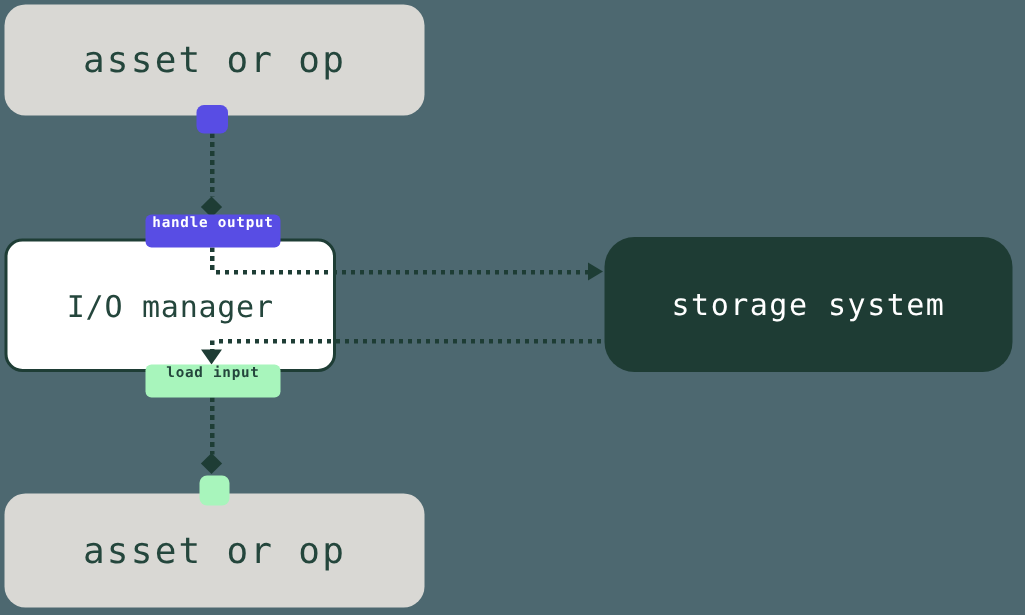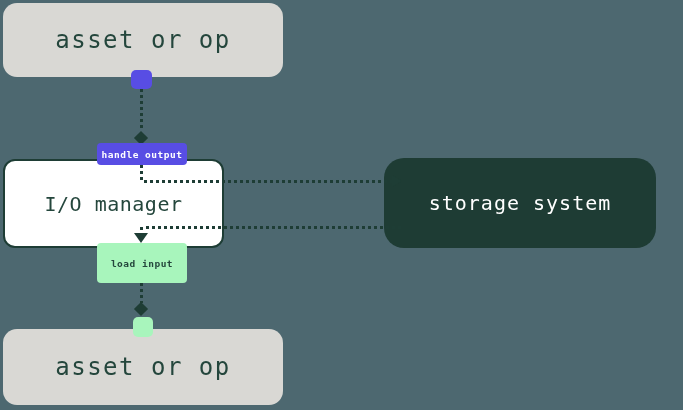--- a/index.html
+++ b/index.html
@@ -24,32 +24,32 @@
     color:var(--dark-text);font-size:24px;letter-spacing:1.5px;font-weight:500;
   }
   .asset-top{top:3px;height:74px;}
   .asset-bottom{top:329px;height:76px;}
   .io-box{
     left:3px;top:159px;width:221px;height:89px;background:#ffffff;
     border:2px solid var(--line);border-radius:12px;
     color:var(--dark-text);font-size:20px;letter-spacing:0.5px;font-weight:500;
   }
   .storage-box{
-    left:384px;top:158px;width:272px;height:90px;background:var(--storage);
+    left:403px;top:158px;width:272px;height:90px;background:var(--storage);
     border-radius:20px;color:#ffffff;font-size:20px;letter-spacing:1px;font-weight:500;
   }
   .port{position:absolute;z-index:3;border-radius:5px;}
   .output-port{left:131px;top:70px;width:21px;height:19px;background:var(--purple);}
   .input-port{left:133px;top:317px;width:20px;height:20px;background:var(--green);}
   .edge-label{
-    position:absolute;z-index:5;display:flex;align-items:center;justify-content:center;
+    position:absolute;z-index:5;display:flex;justify-content:center;
     border-radius:4px;font-size:9.5px;font-weight:700;letter-spacing:0.5px;
   }
   .handle-output-label{left:97px;top:143px;width:90px;height:22px;background:var(--purple);color:#ffffff;}
-  .load-input-label{left:97px;top:243px;width:90px;height:40px;background:var(--green);color:var(--dark-text);}
+  .load-input-label{left:97px;top:243px;width:90px;height:22px;background:var(--green);color:var(--dark-text);}
   .vline{
     position:absolute;width:3px;z-index:2;
     background-image:repeating-linear-gradient(to bottom,var(--line) 0 3px,transparent 3px 6px);
   }
   .hline{
     position:absolute;height:3px;z-index:2;
     background-image:repeating-linear-gradient(to right,var(--line) 0 3px,transparent 3px 6px);
   }
   .v1{left:140px;top:89px;height:42px;}
   .v2{left:140px;top:165px;height:16px;}

